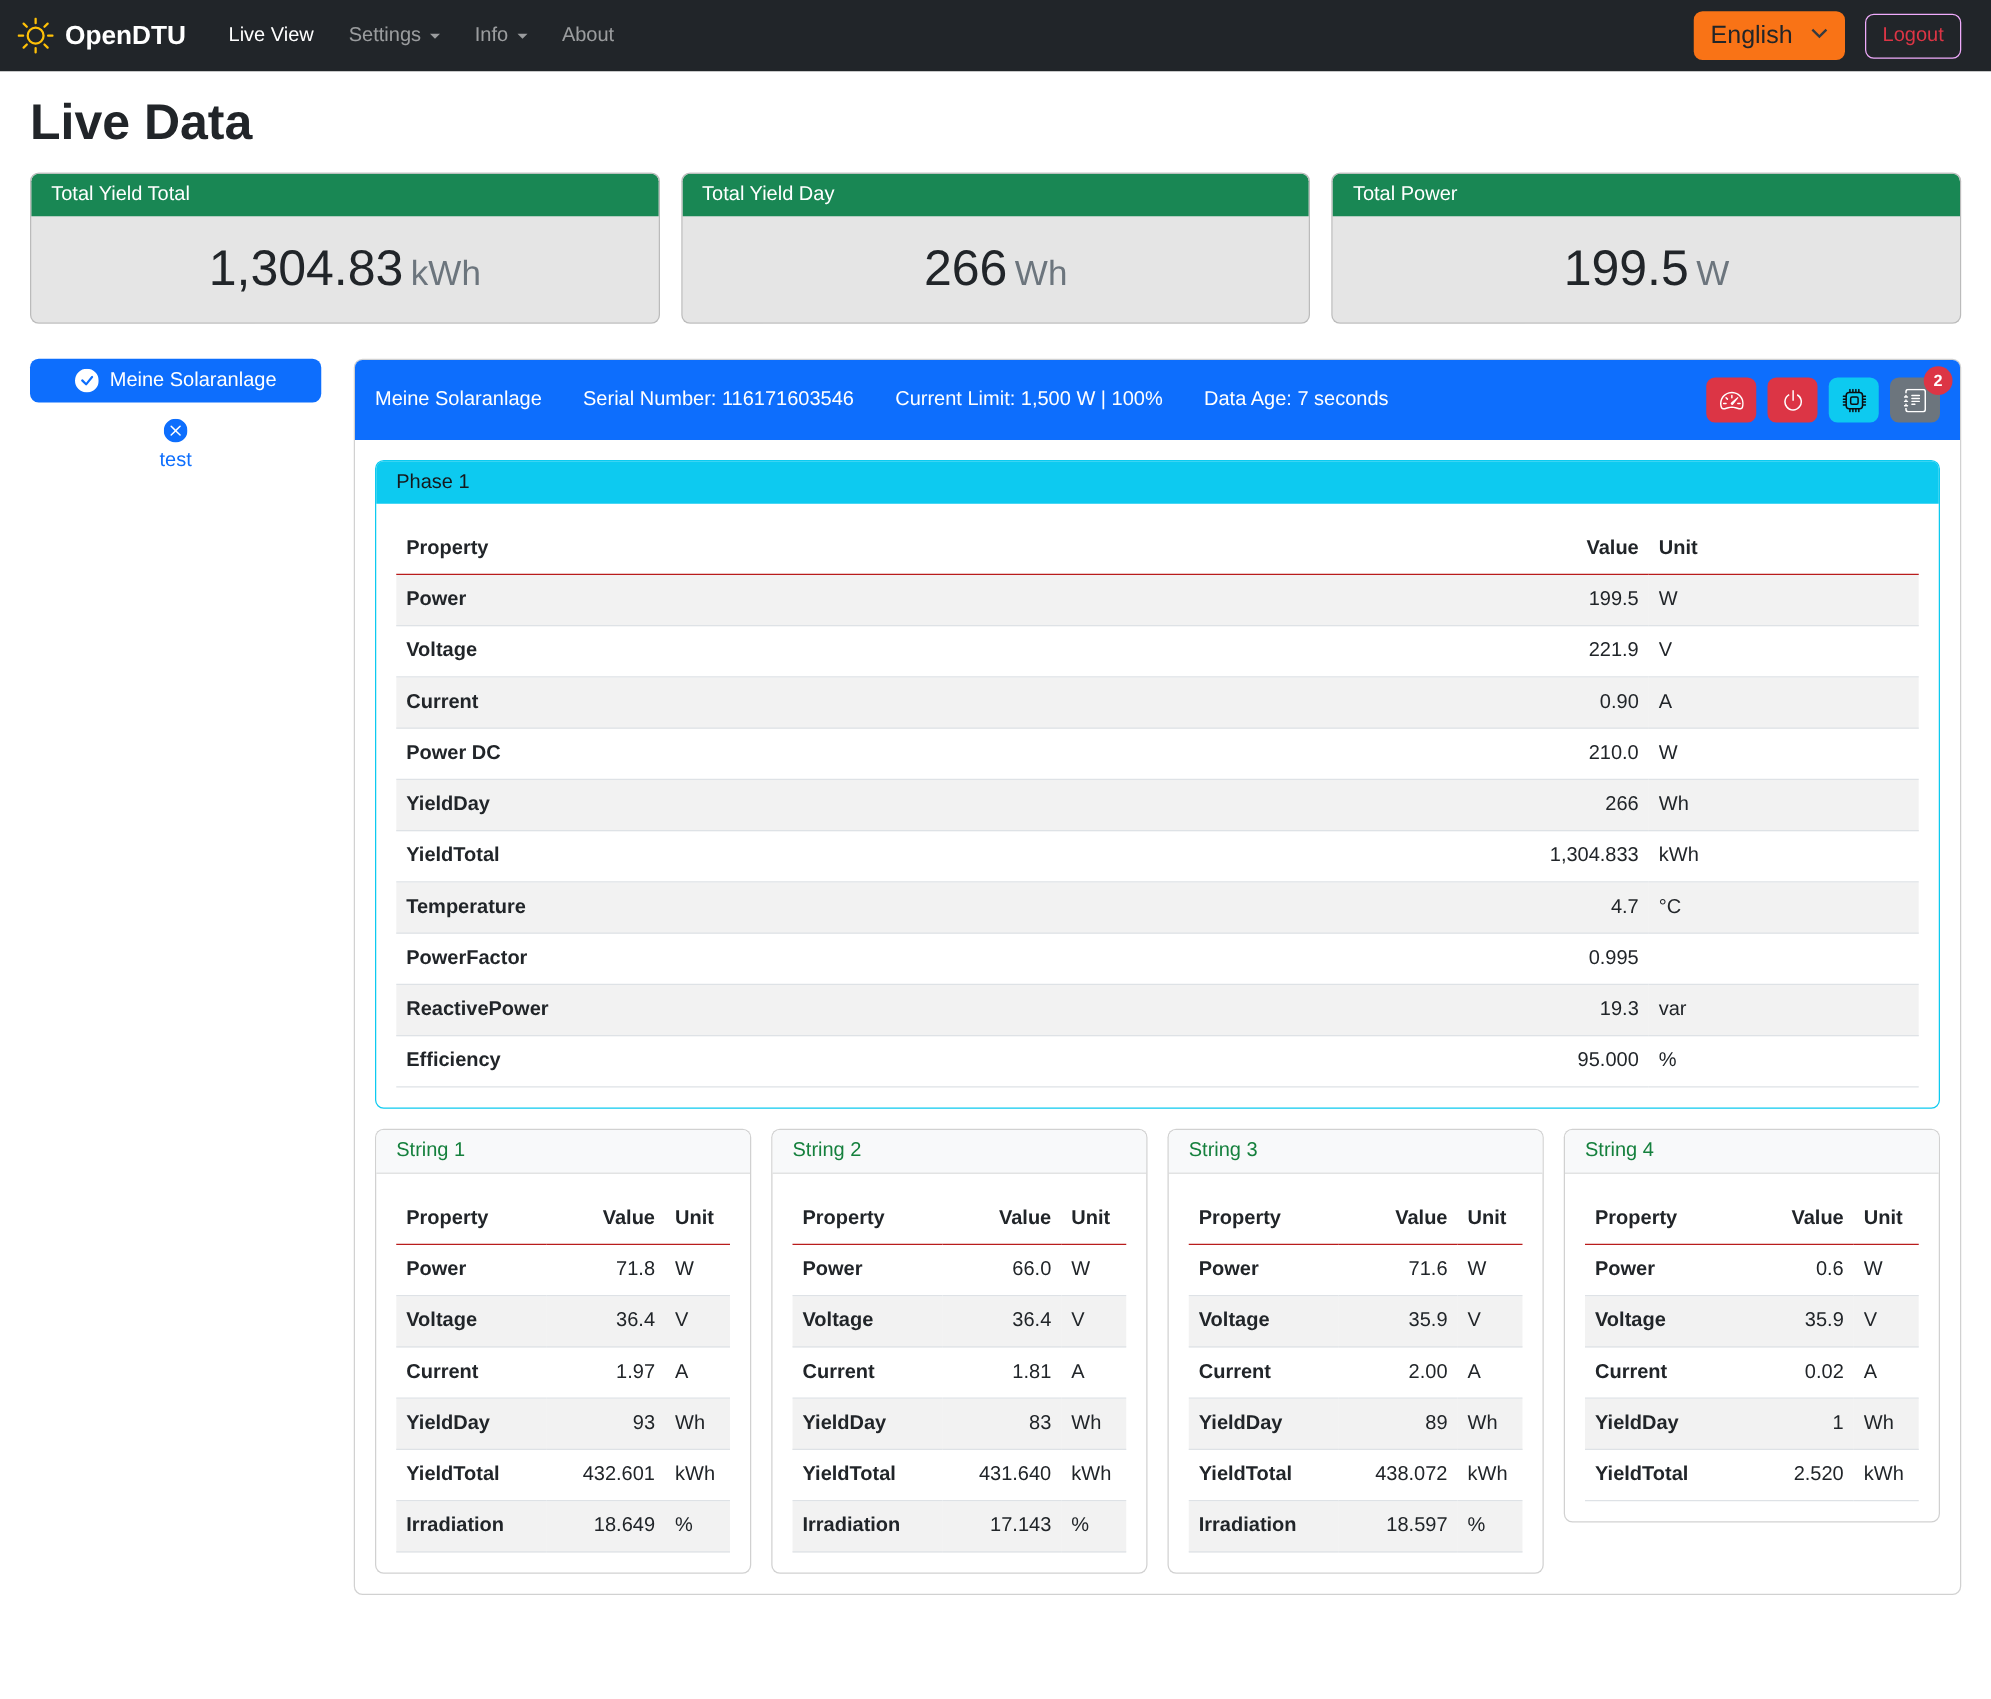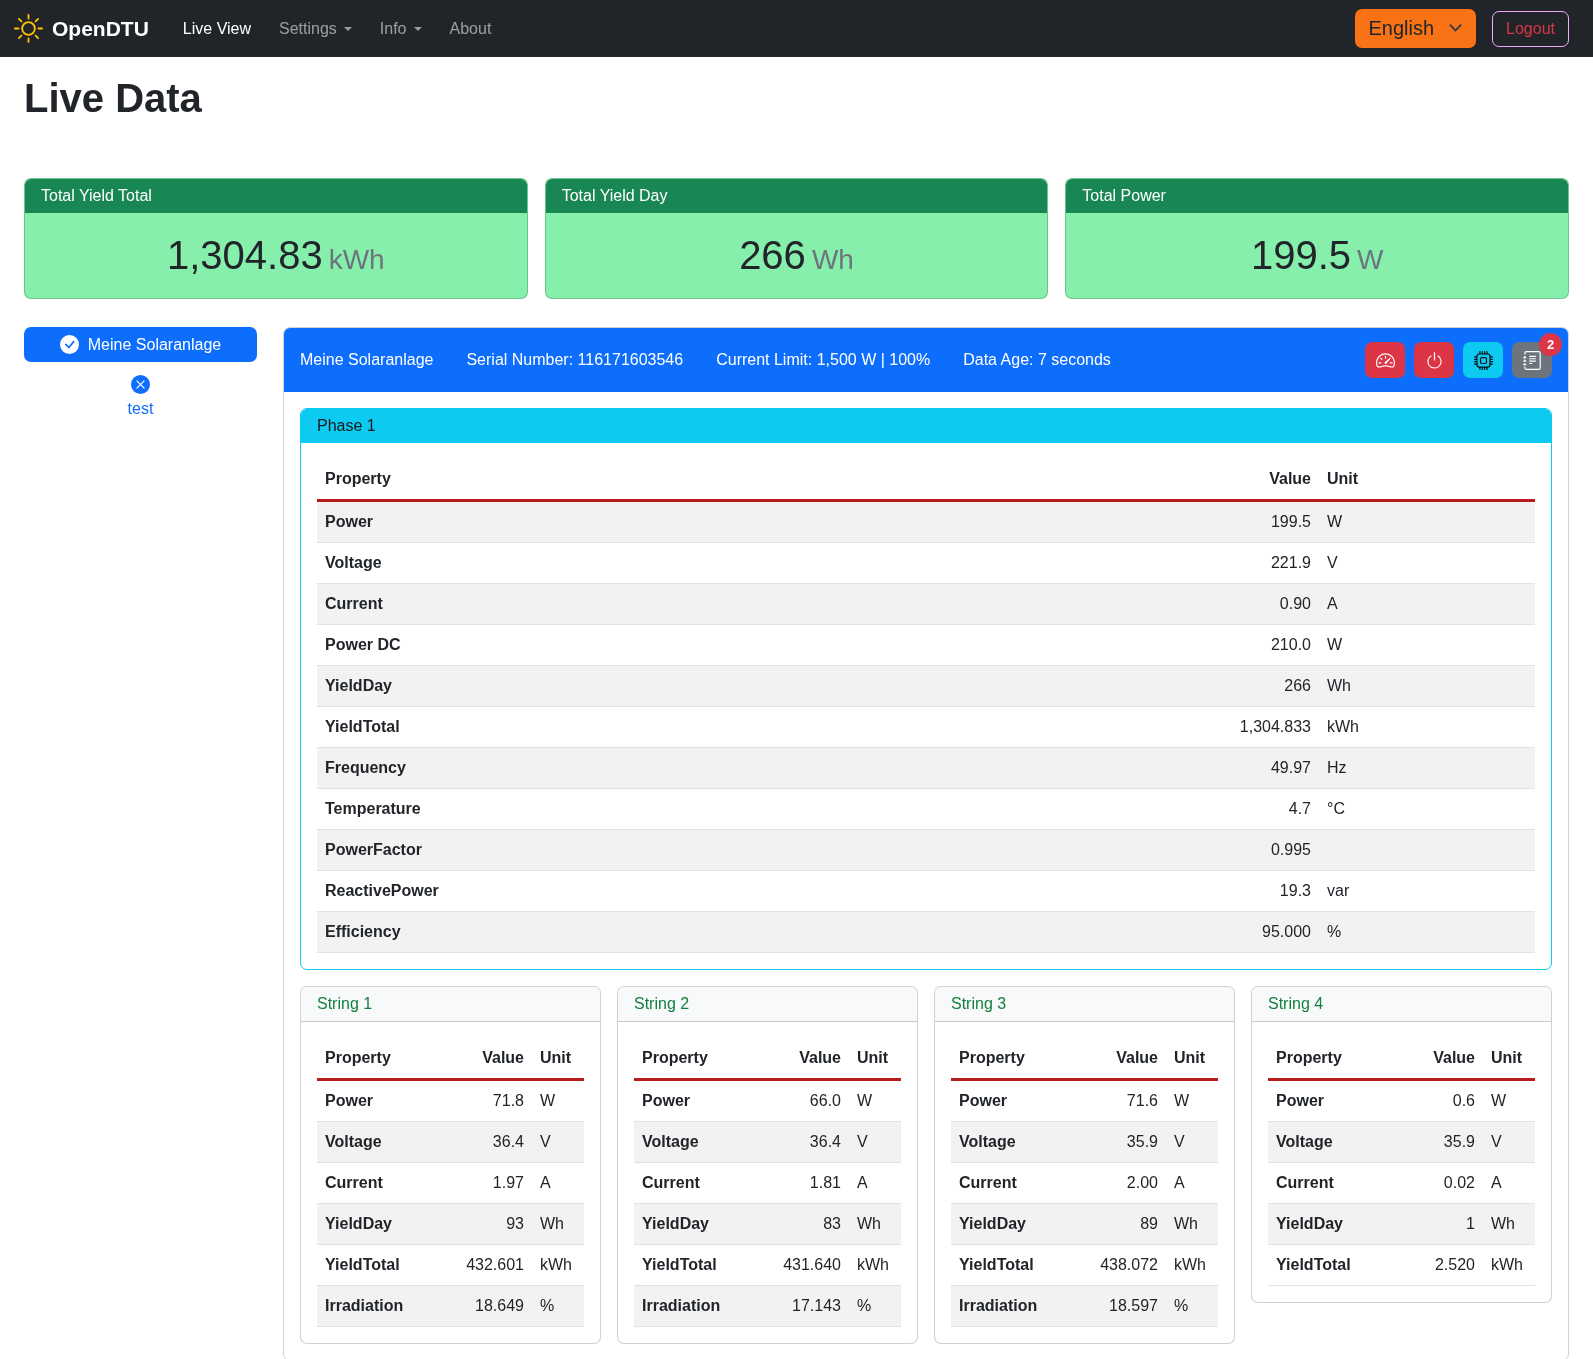--- a/index.html
+++ b/index.html
@@ -45,21 +45,21 @@
     border: 1px solid #f0abfc; border-radius: 7px;
     padding: 8px 13px; font-size: 16px; font-family: inherit; cursor: pointer;
   }
 
   
   .container { padding: 0 24px 24px 24px; }
   .page-title { font-size: 40px; font-weight: 700; margin: 19px 0 17px 0; }
 
   
   .summary-row { display: flex; gap: 17px; }
-  .card { border: 1px solid rgba(0,0,0,.18); border-radius: 7px; background: #86efac; margin-top: 40px; }
+  .card { border: 1px solid rgba(0,0,0,.18); border-radius: 7px; background: #e5e5e5; }
   .summary-card { flex: 1; overflow: hidden; }
   .summary-card .card-header {
     background: #198754; color: #fff; padding: 8px 16px; font-size: 16px;
     border-radius: 6px 6px 0 0;
   }
   .summary-card .card-body { padding: 20px 16px; text-align: center; }
   .summary-value { font-size: 40px; font-weight: 400; color: #212529; }
   .summary-unit { font-size: 28px; color: #6c757d; margin-left: 6px; }
 
   
@@ -104,21 +104,21 @@
     background: #0dcaf0; color: #15191d; padding: 8px 16px; border-radius: 6px 6px 0 0;
   }
   .phase-card .card-body { padding: 16px; }
 
   
   table.data-table { width: 100%; border-collapse: collapse; font-size: 16px; }
   .data-table th, .data-table td {
     text-align: left; padding: 8px; line-height: 24px;
     border-bottom: 1px solid #dee2e6;
   }
-  .data-table thead th { border-bottom: 3px solid #b91c1c; font-weight: 700; }
+  .data-table thead th { border-bottom: 1px solid #b91c1c; font-weight: 700; }
   .data-table th.prop { font-weight: 700; }
   .data-table .val { text-align: right; }
   .phase-table .unit { width: 216px; }
   .phase-table .val-h, .phase-table .val { padding-right: 8px; }
   .string-table .val { width: 95px; }
   .string-table .unit { width: 52px; }
   .phase-table tbody tr:nth-child(odd) { background: rgba(0,0,0,.05); }
   .string-table tbody tr:nth-child(even) { background: rgba(0,0,0,.05); }
 
   
@@ -297,25 +297,20 @@
                     <th class="prop">YieldDay</th>
                     <td class="val">266</td>
                     <td class="unit">Wh</td>
                   </tr>
                   <tr>
                     <th class="prop">YieldTotal</th>
                     <td class="val">1,304.833</td>
                     <td class="unit">kWh</td>
                   </tr>
                   <tr>
-                    <th class="prop">Frequency</th>
-                    <td class="val">49.97</td>
-                    <td class="unit">Hz</td>
-                  </tr>
-                  <tr>
                     <th class="prop">Temperature</th>
                     <td class="val">4.7</td>
                     <td class="unit">°C</td>
                   </tr>
                   <tr>
                     <th class="prop">PowerFactor</th>
                     <td class="val">0.995</td>
                     <td class="unit"></td>
                   </tr>
                   <tr>

